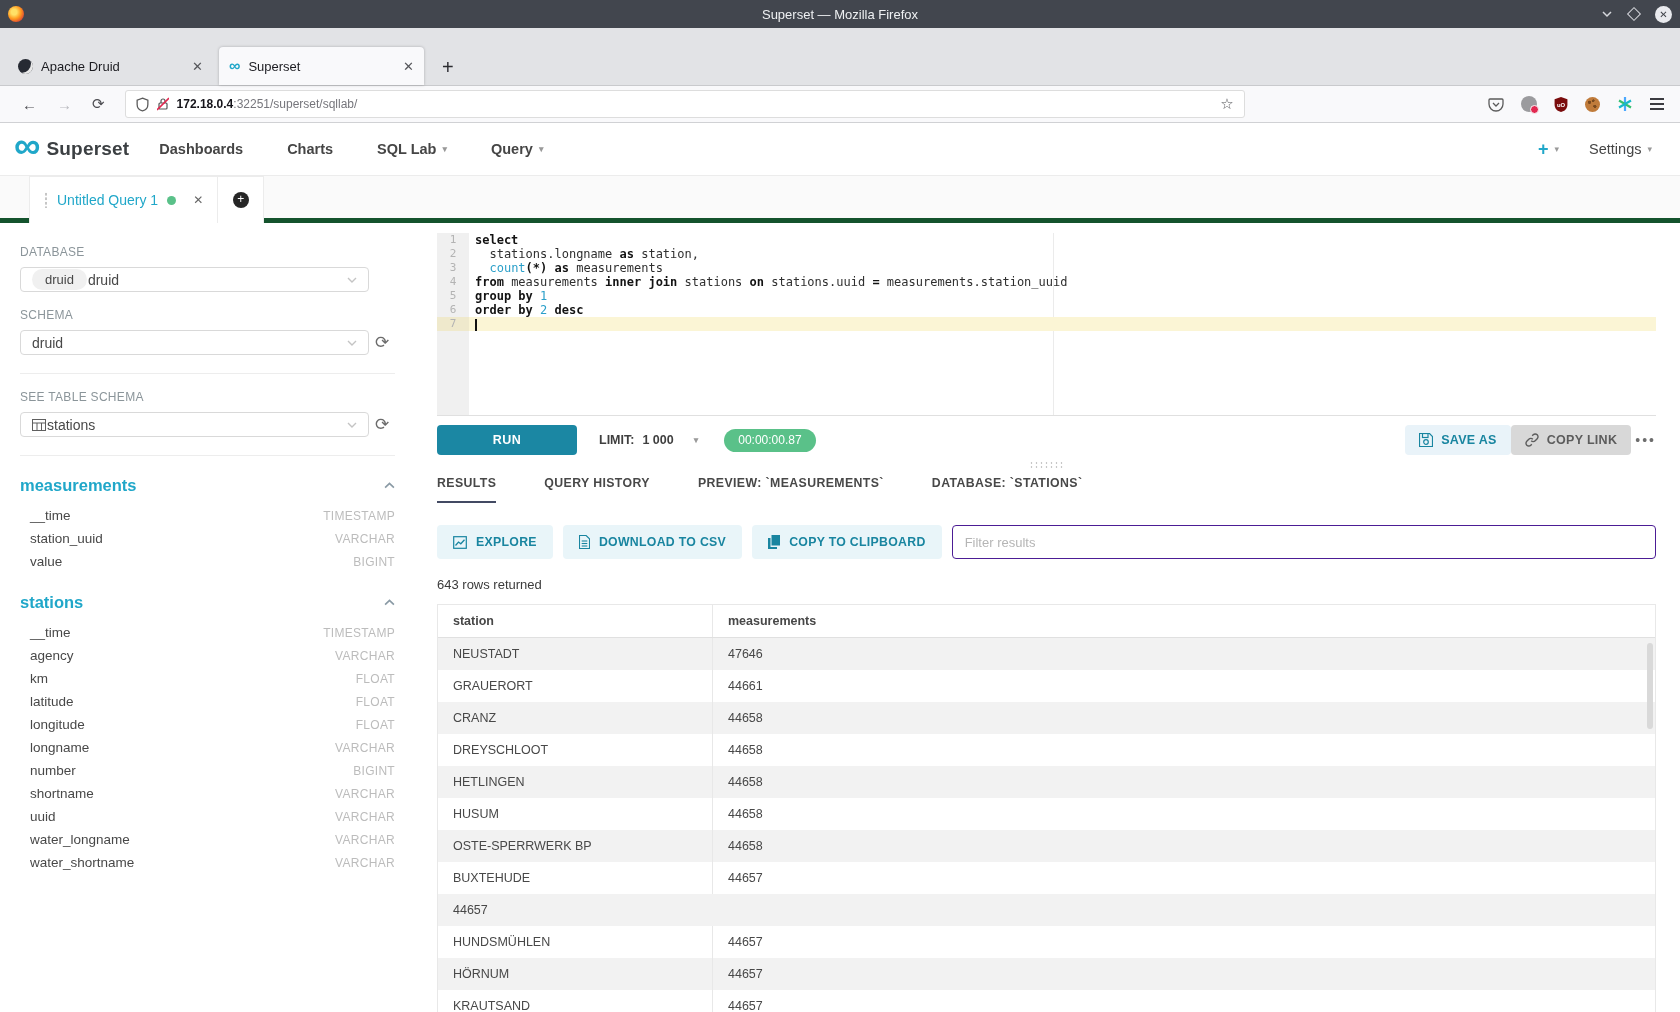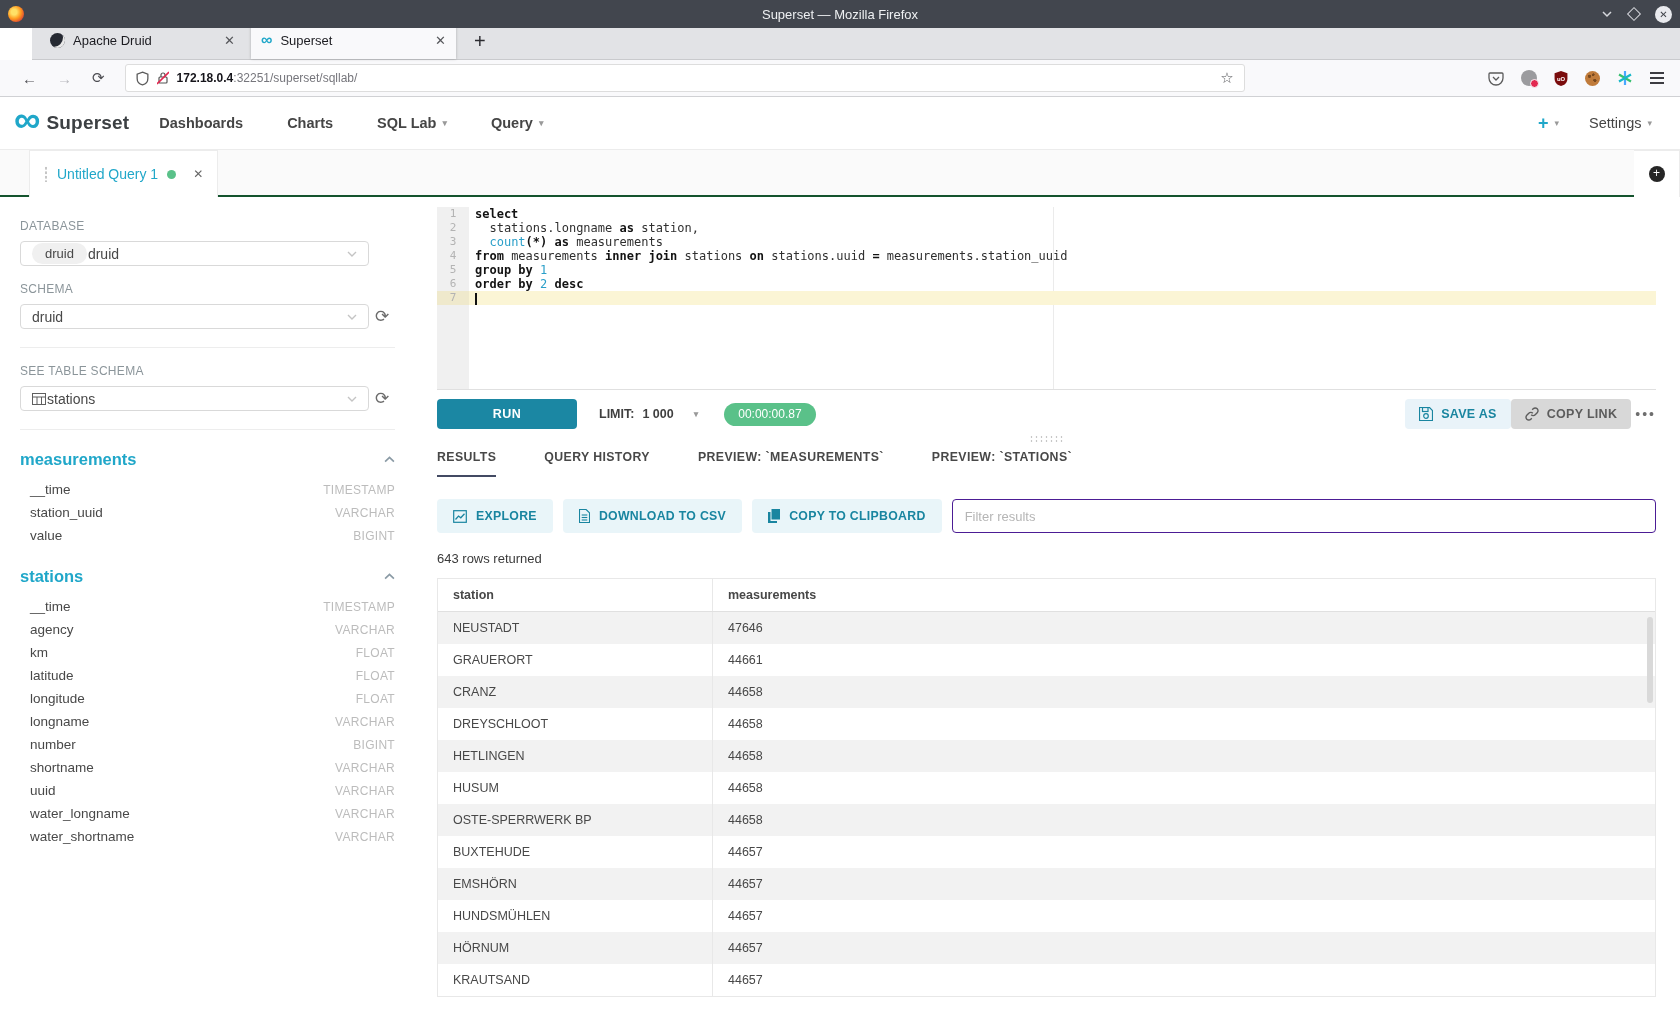--- a/index.html
+++ b/index.html
@@ -7,21 +7,21 @@
 
   
   .titlebar{height:28px;background:#42464e;color:#eef0f2;display:flex;align-items:center;justify-content:center;position:relative;font-size:13px;}
   .ff-logo{position:absolute;left:8px;top:6px;width:16px;height:16px;border-radius:50%;
     background:radial-gradient(circle at 38% 38%,#ffe066 0 20%,#ff9a1f 48%,#e4552f 72%,#b03045 100%);}
   .win-controls{position:absolute;right:8px;top:0;height:28px;display:flex;align-items:center;gap:16px;}
   .win-diamond{width:8px;height:8px;border:1.2px solid #d6d8dd;transform:rotate(45deg);display:inline-block;}
   .win-close{width:17px;height:17px;border-radius:50%;background:#e9eaee;color:#40434a;font-size:10px;display:flex;align-items:center;justify-content:center;}
 
   
-  .tabbar{height:32px;background:#e2e3e6;display:flex;align-items:flex-end;padding-left:8px;border-bottom:1px solid #c9cacd;box-sizing:border-box;margin-left:32px;}
+  .tabbar{height:58px;background:#e2e3e6;display:flex;align-items:flex-end;padding-left:8px;border-bottom:1px solid #c9cacd;box-sizing:border-box;}
   .btab{width:205px;height:38px;display:flex;align-items:center;padding:0 10px;box-sizing:border-box;font-size:13px;color:#1c1c21;gap:8px;}
   .btab.active{background:#f9f9fb;border-radius:4px 4px 0 0;box-shadow:0 0 3px rgba(0,0,0,.25);margin:0 6px;}
   .btab .t{flex:1;white-space:nowrap;overflow:hidden;}
   .btab .x{color:#55565a;font-size:13px;}
   .fav-druid{width:15px;height:15px;border-radius:50%;background:#262a33;box-shadow:inset -4px -3px 0 -2px #e8e8e8;flex:none;}
   .fav-ss{color:#20a7c9;font-weight:bold;font-size:16px;line-height:14px;flex:none;}
   .newtab{font-size:20px;color:#2b2b30;margin:0 0 6px 12px;}
 
   
   .urlbar{height:37px;background:#f9f9fb;display:flex;align-items:center;border-bottom:1px solid #d0d1d4;box-sizing:border-box;padding:0 12px;}
@@ -46,21 +46,21 @@
   .ss-logo{display:flex;align-items:center;gap:6px;}
   .ss-inf{color:#20a7c9;font-size:37px;font-weight:bold;line-height:30px;margin-top:-6px;}
   .ss-brand{font-size:19px;font-weight:bold;color:#3c4043;letter-spacing:.2px;}
   .ss-items{display:flex;gap:44px;margin-left:30px;font-size:14.5px;color:#454545;font-weight:bold;}
   .ss-item{display:flex;align-items:center;gap:6px;}
   .caret{font-size:9px;color:#999;}
   .ss-right{margin-left:auto;display:flex;align-items:center;gap:30px;font-size:14.5px;color:#454545;}
   .plus-teal{color:#20a7c9;font-weight:bold;font-size:18px;}
 
   
-  .qtabs{height:47px;background:#fafafa;border-bottom:2px solid #14532d;display:flex;box-sizing:border-box;padding-left:29px;justify-content:space-between;}
+  .qtabs{height:47px;background:#fafafa;border-bottom:5px solid #14532d;display:flex;box-sizing:border-box;padding-left:29px;}
   .qtab{height:47px;background:#fff;border:1px solid #ececec;border-bottom:none;display:flex;align-items:center;padding:0 14px;gap:9px;box-sizing:border-box;}
   .grip{width:4px;height:16px;background-image:radial-gradient(#c6c6c6 1px,transparent 1.2px);background-size:4px 4.5px;}
   .qtab-title{font-size:14px;color:#20a7c9;}
   .gdot{width:9px;height:9px;border-radius:50%;background:#5ac189;}
   .qtab-x{font-size:12px;color:#666;margin-left:8px;}
   .qtab-plus{width:46px;height:47px;background:#fff;border:1px solid #ececec;border-bottom:none;border-left:none;display:flex;align-items:center;justify-content:center;box-sizing:border-box;}
   .plus-circ{width:16px;height:16px;border-radius:50%;background:#262626;color:#fff;font-size:12px;line-height:15px;text-align:center;}
 
   
   .main{display:flex;height:802px;}
@@ -420,21 +420,21 @@
     </div>
 
     <div class="drag">
         <span></span>
       </div>
 
     <div class="rtabs">
       <span class="rtab active">RESULTS</span>
       <span class="rtab">QUERY HISTORY</span>
       <span class="rtab">PREVIEW: `MEASUREMENTS`</span>
-      <span class="rtab">PREVIEW: `STATIONS`</span>
+      <span class="rtab">DATABASE: `STATIONS`</span>
     </div>
 
     <div class="actions">
       <div class="abtn">
         <svg width="14" height="13" viewBox="0 0 14 13">
             <rect x=".7" y=".7" width="12.6" height="11.6" fill="none" stroke="currentColor" stroke-width="1.2"></rect>
             <path d="M2.5 9.5l3-3.4 2.3 1.7 3.7-4" fill="none" stroke="currentColor" stroke-width="1.3"></path>
           </svg>
         <span>EXPLORE</span>
       </div>
@@ -491,21 +491,20 @@
           </div>
         <div class="tr">
             <div class="td c1">OSTE-SPERRWERK BP</div>
             <div class="td c2">44658</div>
           </div>
         <div class="tr">
             <div class="td c1">BUXTEHUDE</div>
             <div class="td c2">44657</div>
           </div>
         <div class="tr">
-            <div class="td c1">EMSHÖRN</div>
             <div class="td c2">44657</div>
           </div>
         <div class="tr">
             <div class="td c1">HUNDSMÜHLEN</div>
             <div class="td c2">44657</div>
           </div>
         <div class="tr">
             <div class="td c1">HÖRNUM</div>
             <div class="td c2">44657</div>
           </div>

